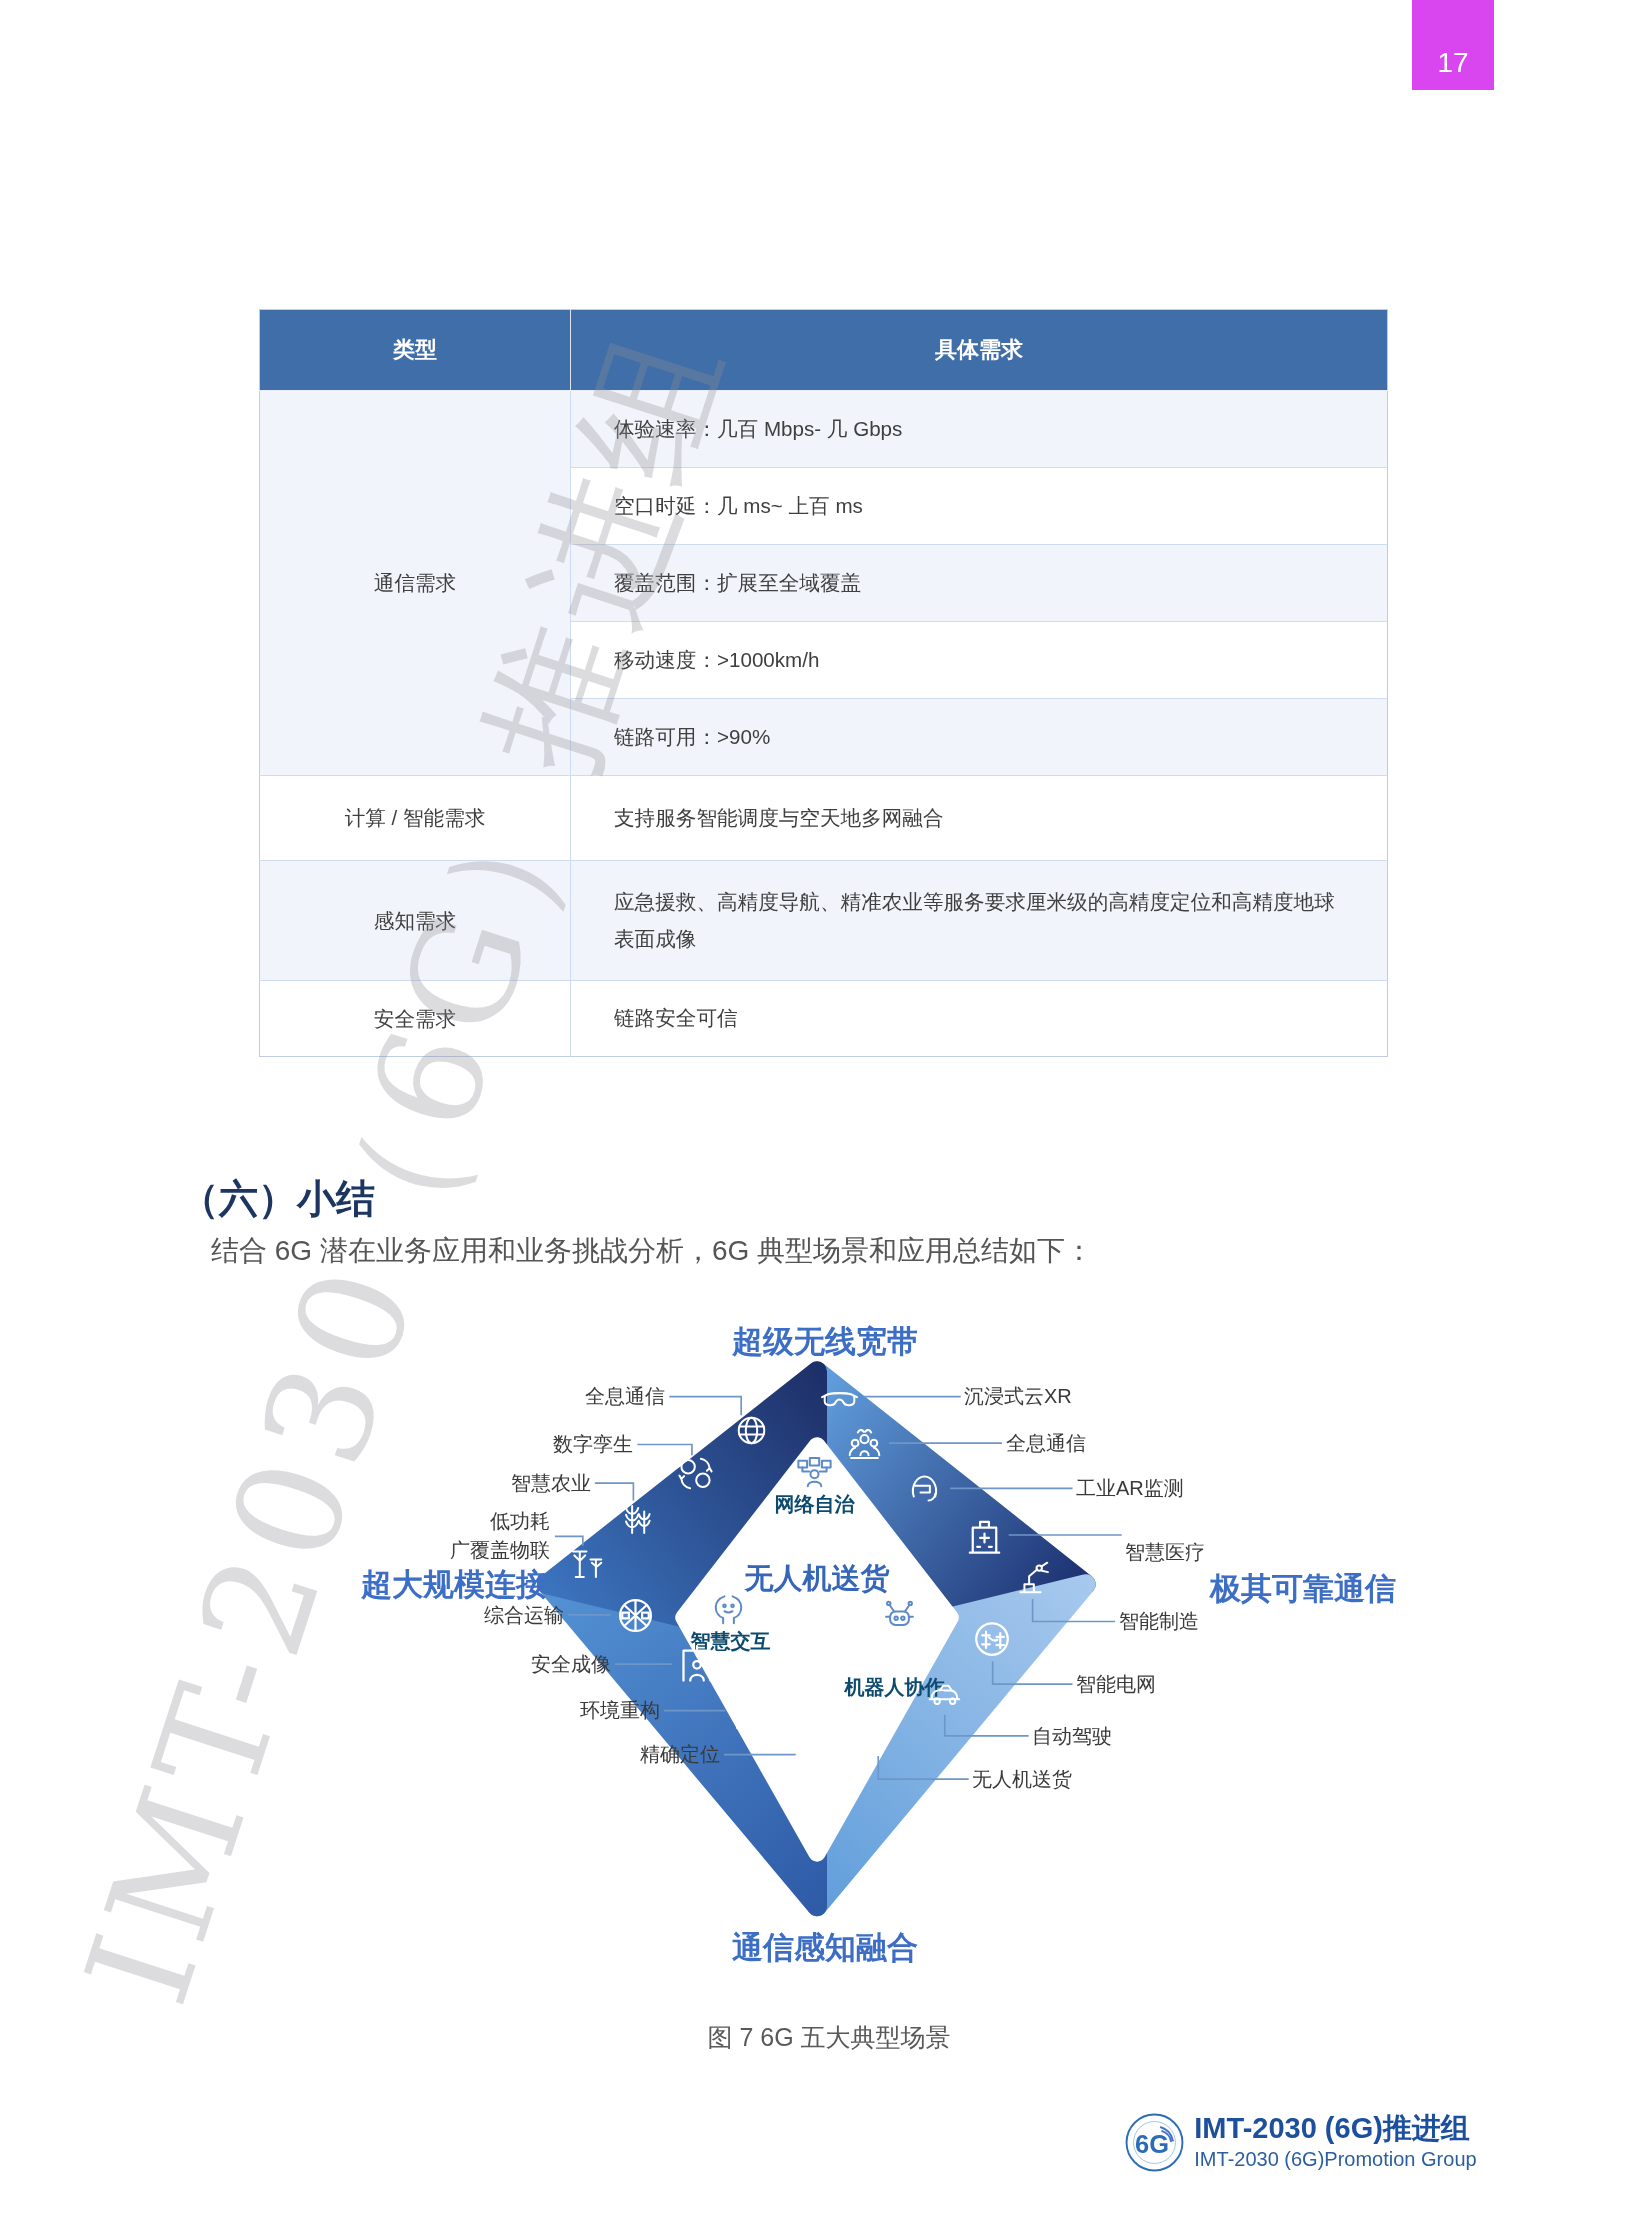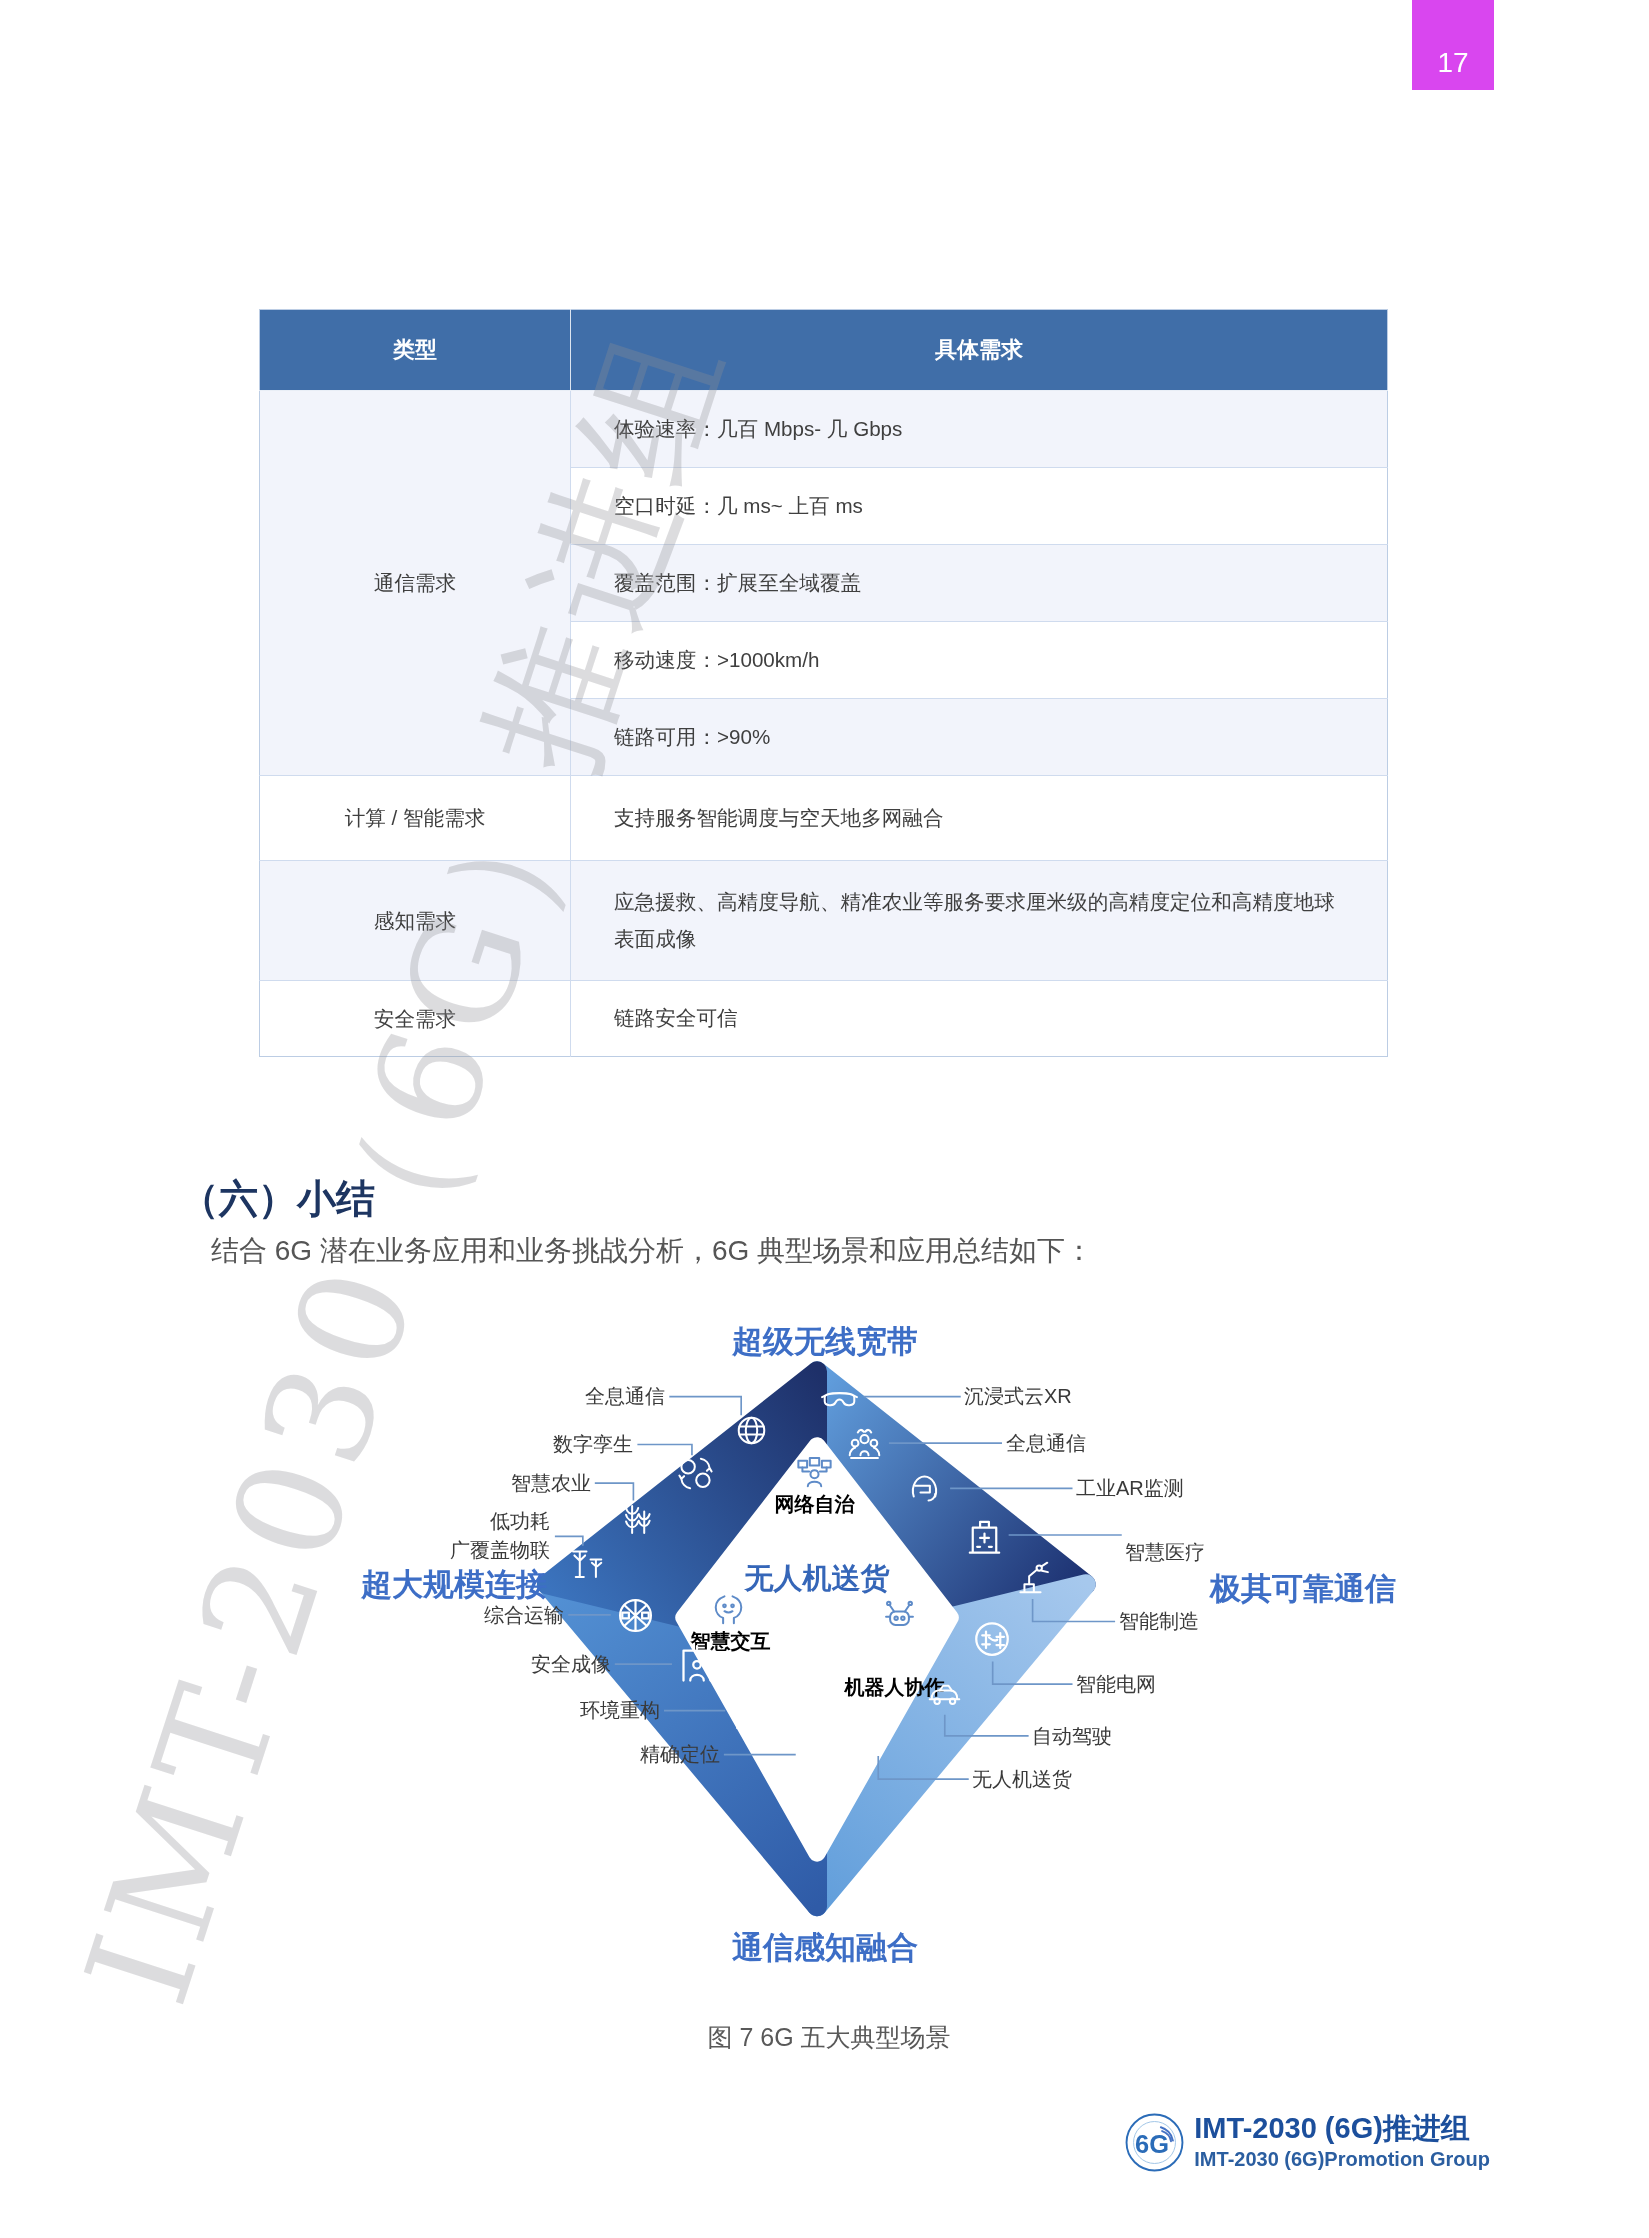--- a/index.html
+++ b/index.html
@@ -29,34 +29,34 @@
   
   #watermark{position:absolute;left:406px;top:1164px;transform:translate(-50%,-50%) rotate(-72deg);
     font-family:"DejaVu Serif",serif;font-size:143px;letter-spacing:9.3px;color:#8F8F94;opacity:.30;
     white-space:nowrap;z-index:2;pointer-events:none;}
   
   #fig-backdrop{position:absolute;left:499px;top:1358px;width:835px;height:696px;background:#fff;z-index:3;}
   #diamond-svg{position:absolute;left:499px;top:1358px;width:835px;height:696px;z-index:4;}
   .lab{position:absolute;font-size:20px;color:#3A3A3A;z-index:5;white-space:nowrap;}
   .lab.r{text-align:right;}
   .lab.big{font-size:31px;font-weight:700;color:#3D6EC6;text-align:center;}
-  .lab.center-name{font-weight:600;color:#000000;text-align:center;}
+  .lab.center-name{font-weight:600;color:#0c4a6e;text-align:center;}
   #lbl-center{position:absolute;font-size:29px;font-weight:700;color:#3566B8;text-align:center;z-index:5;white-space:nowrap;}
   .ico{position:absolute;width:43px;height:43px;color:#fff;z-index:5;}
   .ico svg{width:100%;height:100%;stroke:currentColor;fill:none;stroke-width:3;
     stroke-linecap:round;stroke-linejoin:round;}
   .ico.blue{color:#5E8BC8;}
   #fig-caption{position:absolute;left:696px;top:2021px;width:266px;text-align:center;
     font-size:25px;color:#595959;z-index:5;}
   
   #footer{position:absolute;left:1124px;top:2112px;display:flex;align-items:flex-start;z-index:1;}
   #footer-logo{width:61px;height:61px;}
   #footer-text{margin-left:9.3px;}
   #footer-title{font-size:29px;font-weight:700;color:#1C4F9C;line-height:1.15;}
-  #footer-subtitle{font-size:20px;font-weight:700;color:#2B5EA0;margin-top:2.7px;}
+  #footer-subtitle{font-size:20px;font-weight:400;color:#2B5EA0;margin-top:2.7px;}
 </style>
 </head>
 <body>
 
 <div id="page">
 
   <div id="pagenum-box">
     <span class="num">17</span>
   </div>
 

